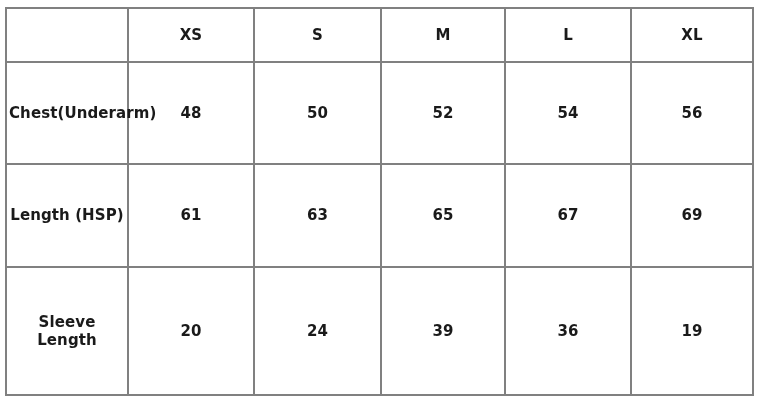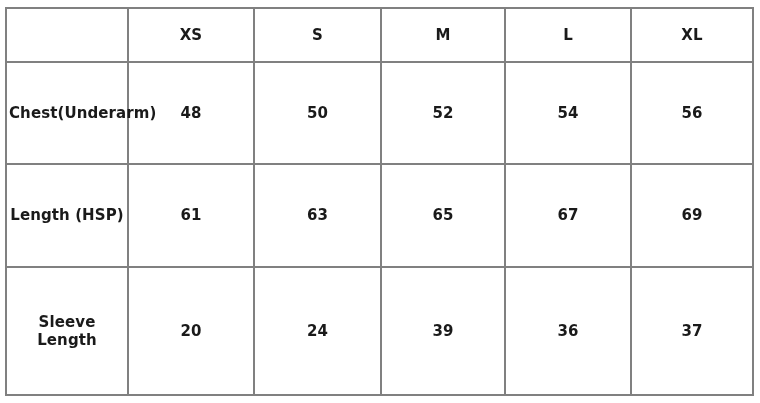--- a/index.html
+++ b/index.html
@@ -108,17 +108,17 @@
         <td class="value-cell">65</td>
         <td class="value-cell">67</td>
         <td class="value-cell">69</td>
       </tr>
       <tr class="data-row">
         <td class="row-label">Sleeve Length</td>
         <td class="value-cell">20</td>
         <td class="value-cell">24</td>
         <td class="value-cell">39</td>
         <td class="value-cell">36</td>
-        <td class="value-cell">37</td>
+        <td class="value-cell">19</td>
       </tr>
     </tbody>
   </table>
 </div>
 
 </body></html>

